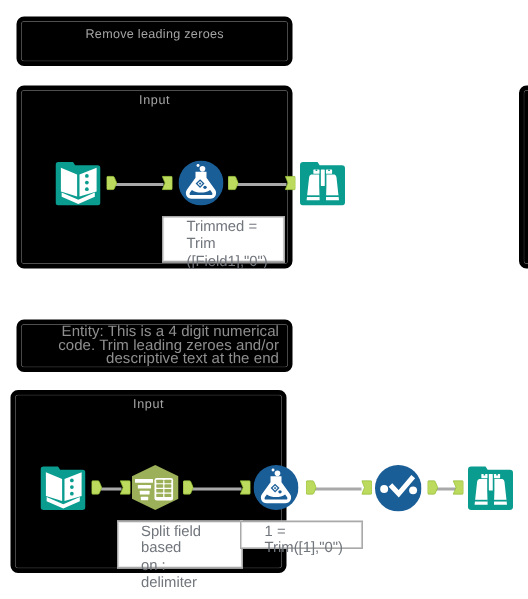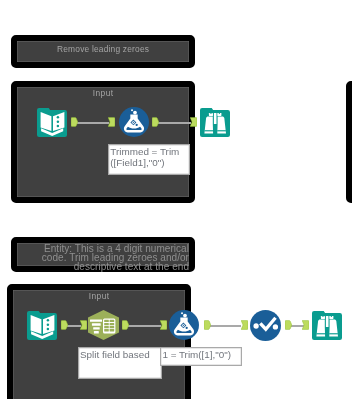--- a/index.html
+++ b/index.html
@@ -1,28 +1,28 @@
 <!DOCTYPE html>
 <html><head>
 <meta charset="utf-8">
 <style>
   html,body{margin:0;padding:0;background:#ffffff;}
   body{width:352px;height:399px;position:relative;overflow:hidden;
        font-family:"Liberation Sans",sans-serif;}
   .canvas{position:absolute;left:0;top:0;width:352px;height:399px;}
 
-  .container-box{position:absolute;border:6px solid #000000;border-radius:5px;
-                 background:#404040;box-sizing:border-box;box-shadow:inset 0 0 0 .45px #6a6a6a;margin-top:24px;}
+  .container-box{position:absolute;border:3px solid #000000;border-radius:5px;
+                 background:#000000;box-sizing:border-box;box-shadow:inset 0 0 0 .45px #6a6a6a;}
   .container-cap{position:absolute;text-align:center;color:#a4a4a4;
                  font-size:8.4px;letter-spacing:.45px;white-space:nowrap;}
   .note-cap{letter-spacing:.2px;}
   .annot-text{position:absolute;text-align:right;color:#8f8f8f;
               font-size:10px;line-height:9.1px;letter-spacing:.05px;}
   .tip{position:absolute;border:1px solid #a9a9a9;background:#fff;box-sizing:border-box;box-shadow:inset 0 0 0 .4px #cfcfcf;
-       color:#71757c;font-size:9.9px;line-height:11.3px;padding:1px 1px;}
+       color:#71757c;font-size:9.9px;line-height:11.3px;padding:1px 15px;}
   .wire{position:absolute;background:#a9a9a9;height:2px;}
   .node{position:absolute;fill:currentColor;}
   .anch{position:absolute;fill:currentColor;color:#BCDB5E;}
   .c-teal{color:#0A9C8F;}
   .c-blue{color:#1A5E98;}
   .c-green{color:#9CB059;}
 </style>
 </head>
 <body>
 
@@ -209,17 +209,18 @@
   </svg>
   <svg class="anch" style="left:302.4px;top:320px;" width="7" height="10" viewBox="0 0 7 10">
     <use href="#ic-anchor-in"></use>
   </svg>
   <svg class="node c-teal" style="left:312px;top:310px;" width="30" height="30" viewBox="0 0 30 30">
     <use href="#ic-binoc"></use>
   </svg>
 
   <div class="tip" style="left:78px;top:347px;width:84px;height:31.8px;">
     <div>Split field based</div>
+    <div>on : delimiter</div>
   </div>
   <div class="tip" style="left:160.4px;top:347px;width:81.3px;height:18.6px;">
     <div>1 = Trim([1],"0")</div>
   </div>
 </div>
 
 </body></html>

